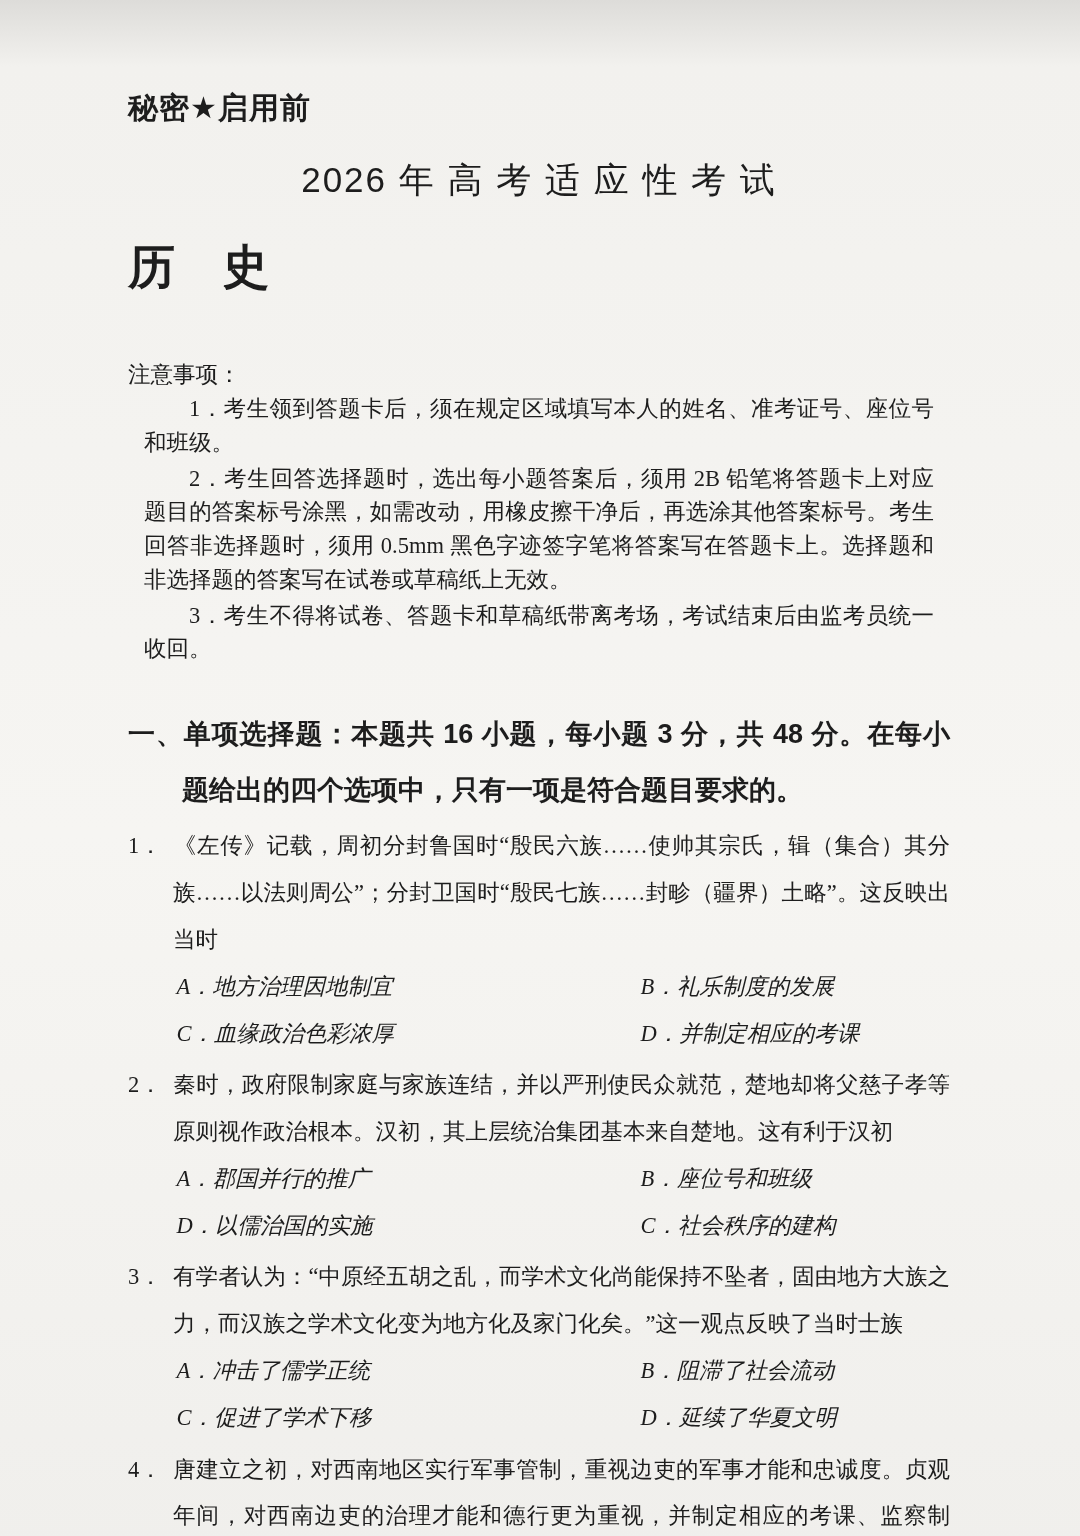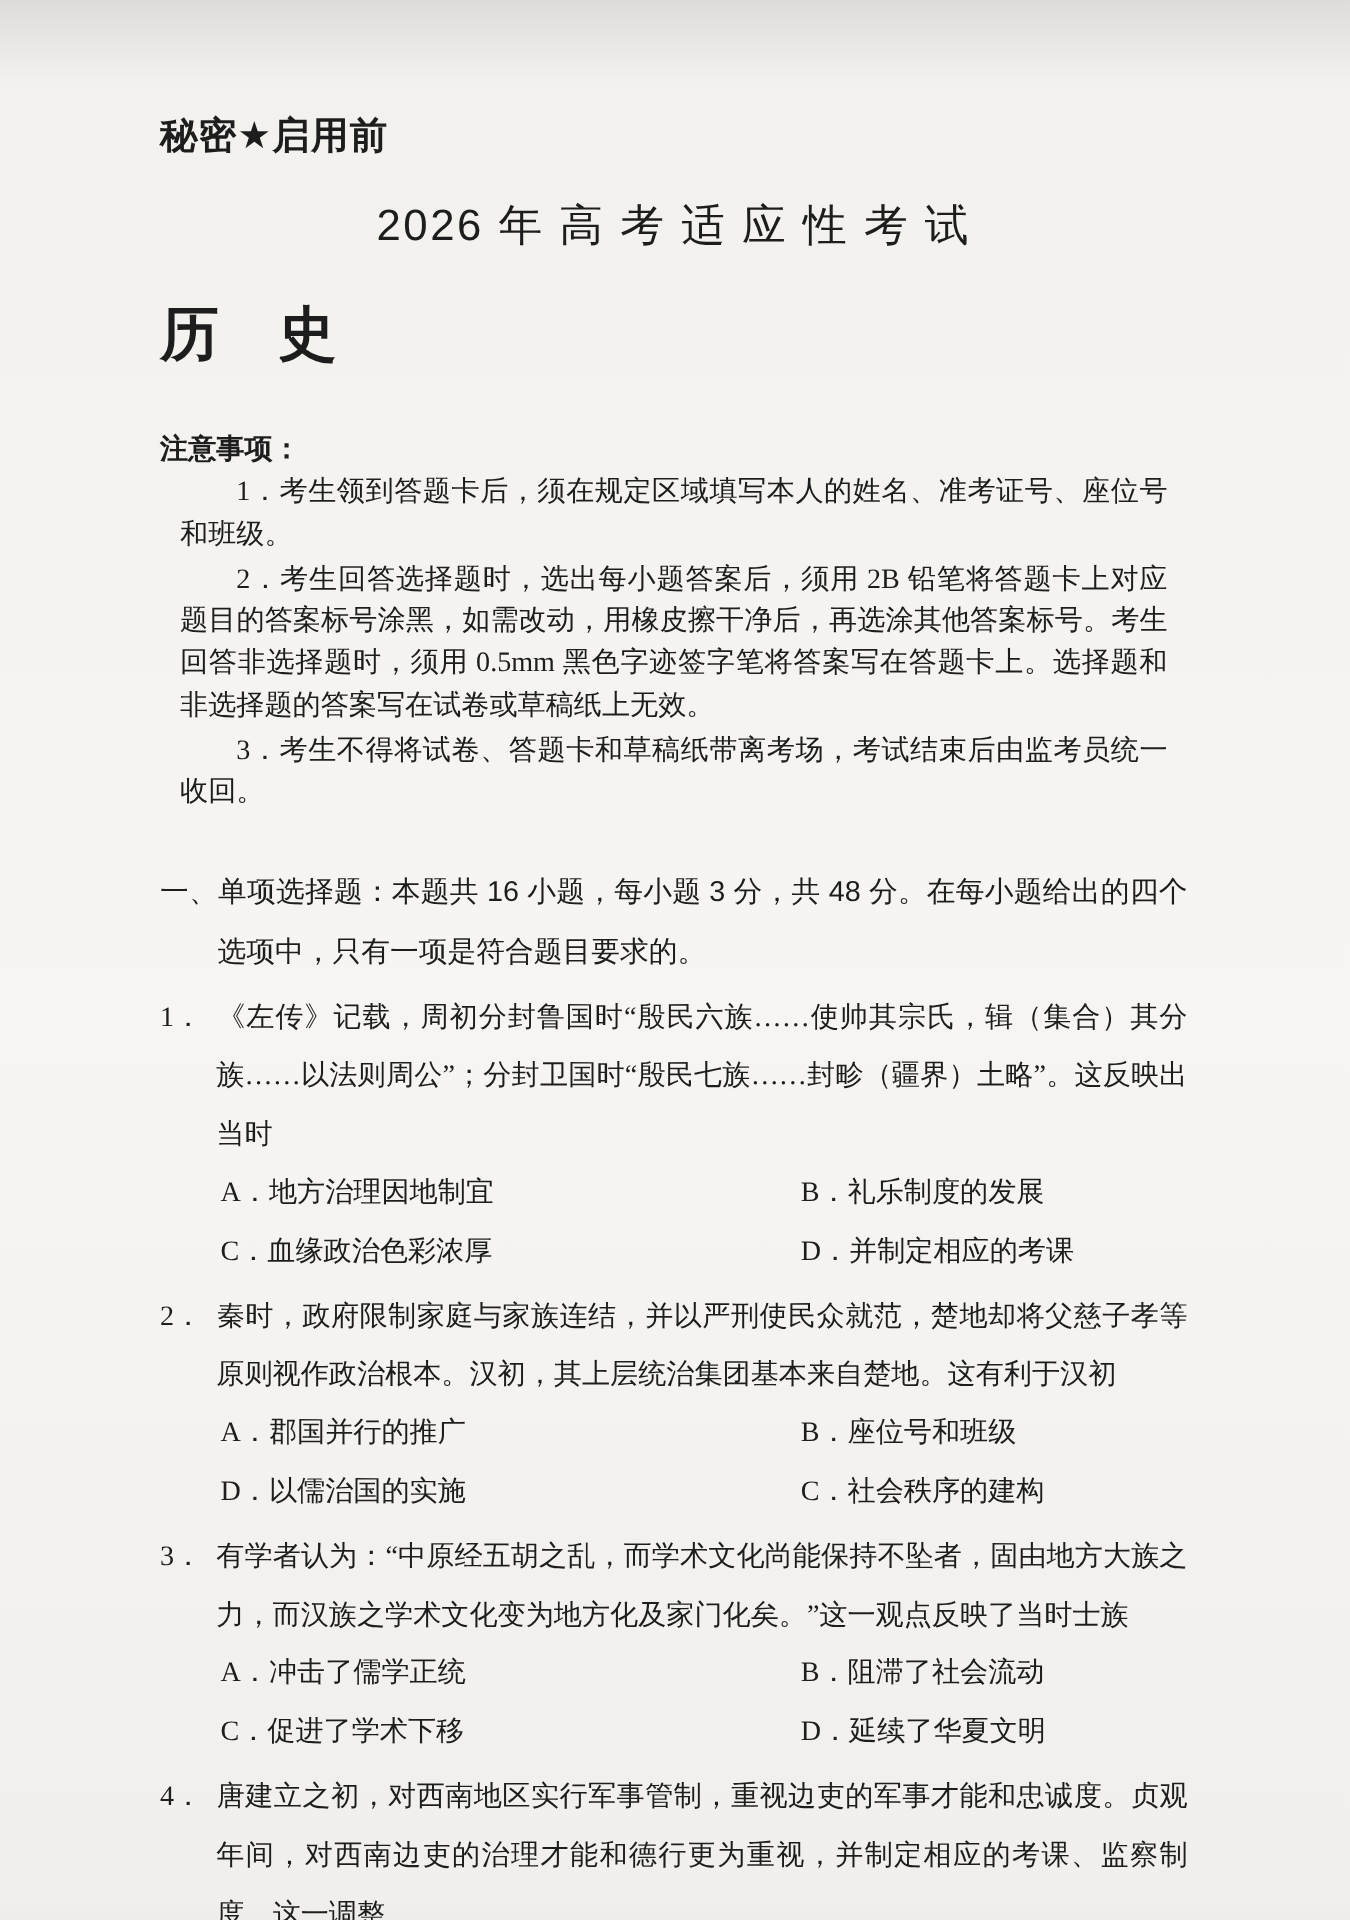--- a/index.html
+++ b/index.html
@@ -34,35 +34,35 @@
     font-weight: 400;
     font-size: 35px;
     letter-spacing: 2px;
   }
   .subject {
     margin-top: 32px;
     font-weight: 700;
     font-size: 47px;
   }
   .notes-heading {
-    margin-top: 44px;
-    font-weight: 700;
+    margin-top: 60px;
+    font-weight: 400;
     font-size: 22.5px;
   }
   .note {
     margin: 2px 16px;
     font-size: 22.5px;
     line-height: 1.5;
     text-indent: 2em;
     text-align: justify;
   }
   .section-heading {
     margin-top: 40px;
-    font-weight: 400;
-    font-size: 23px;
+    font-weight: 700;
+    font-size: 27px;
     line-height: 2.08;
     padding-left: 2em;
     text-indent: -2em;
     text-align: justify;
   }
   .question {
     margin-top: 5px;
     font-size: 22.5px;
   }
   .stem {
@@ -78,20 +78,21 @@
     text-indent: 0;
   }
   .options {
     display: grid;
     grid-template-columns: 60% 40%;
     padding-left: 2.15em;
     line-height: 2.08;
   }
   .option {
     white-space: nowrap;
+    font-style: italic;
   }
 </style>
 </head>
 <body>
 
 <div class="page">
 
   <div class="classification sans">秘密★启用前</div>
 
   <div class="title sans">2026 年 高 考 适 应 性 考 试</div>

